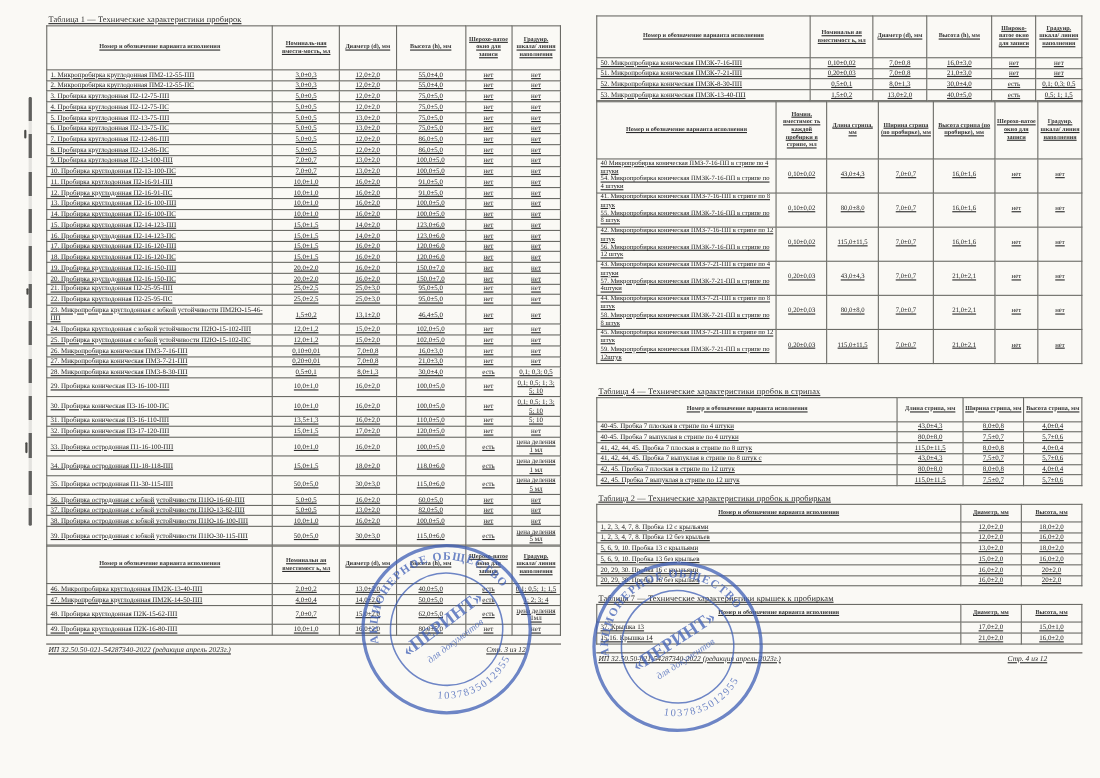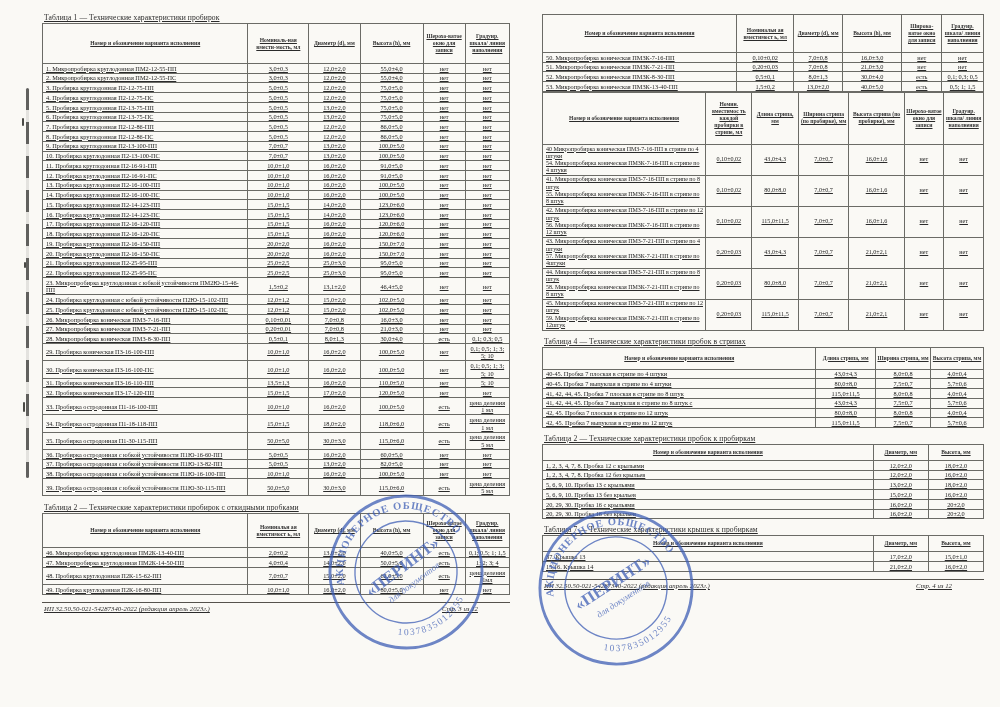--- a/index.html
+++ b/index.html
@@ -374,21 +374,20 @@
             <td class="cname">39. Пробирка остродонная с юбкой устойчивости П1Ю-30-115-ПП</td>
             <td>50,0±5,0</td>
             <td>30,0±3,0</td>
             <td>115,0±6,0</td>
             <td>есть</td>
             <td>цена деления 5 мл</td>
           </tr>
         </tbody>
     </table>
 
-    <div class="tbl-title" style="margin-top:7px">Таблица 2 — Технические характеристики пробирок с откидными пробками</div>
     <table id="tbl2">
       <colgroup>
           <col style="width:44%">
           <col style="width:13%">
           <col style="width:11%">
           <col style="width:13.5%">
           <col style="width:9%">
           <col style="width:9.5%">
         </colgroup>
       <thead>
@@ -579,21 +578,21 @@
             <td>0,20±0,03</td>
             <td>115,0±11,5</td>
             <td>7,0±0,7</td>
             <td>21,0±2,1</td>
             <td>нет</td>
             <td>нет</td>
           </tr>
         </tbody>
     </table>
 
-    <div class="tbl-title" style="margin-top:6px">Таблица 4 — Технические характеристики пробок в стрипах</div>
+    <div class="tbl-title" style="margin-top:20px">Таблица 4 — Технические характеристики пробок в стрипах</div>
     <table id="tbl4">
       <colgroup>
           <col style="width:62%">
           <col style="width:13.5%">
           <col style="width:12.5%">
           <col style="width:12%">
         </colgroup>
       <thead>
           <tr style="height:22px">
             <th>Номер и обозначение варианта исполнения</th>

